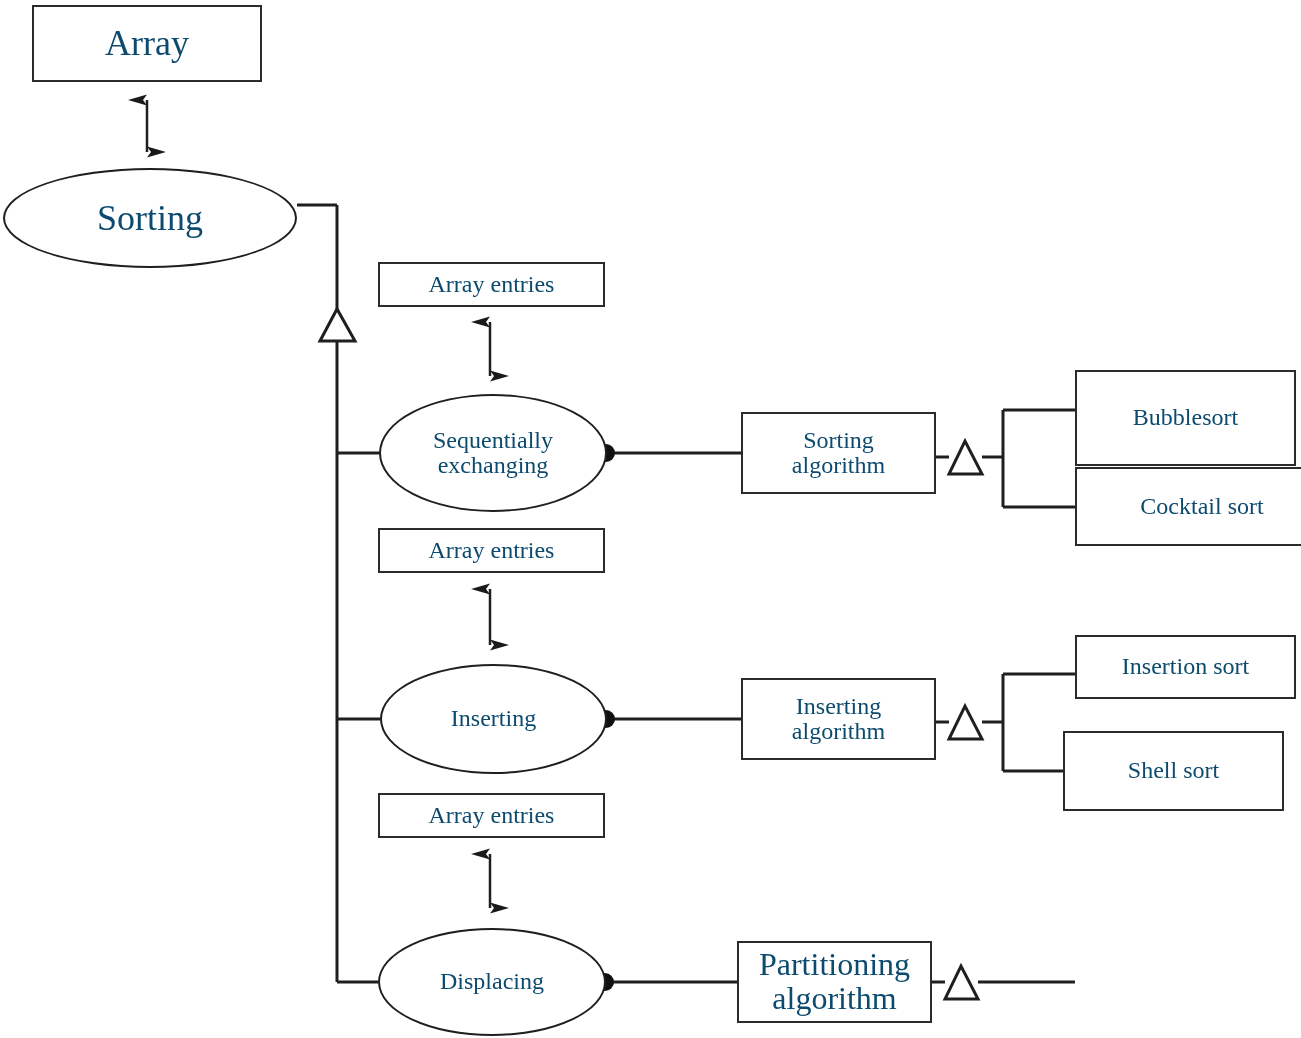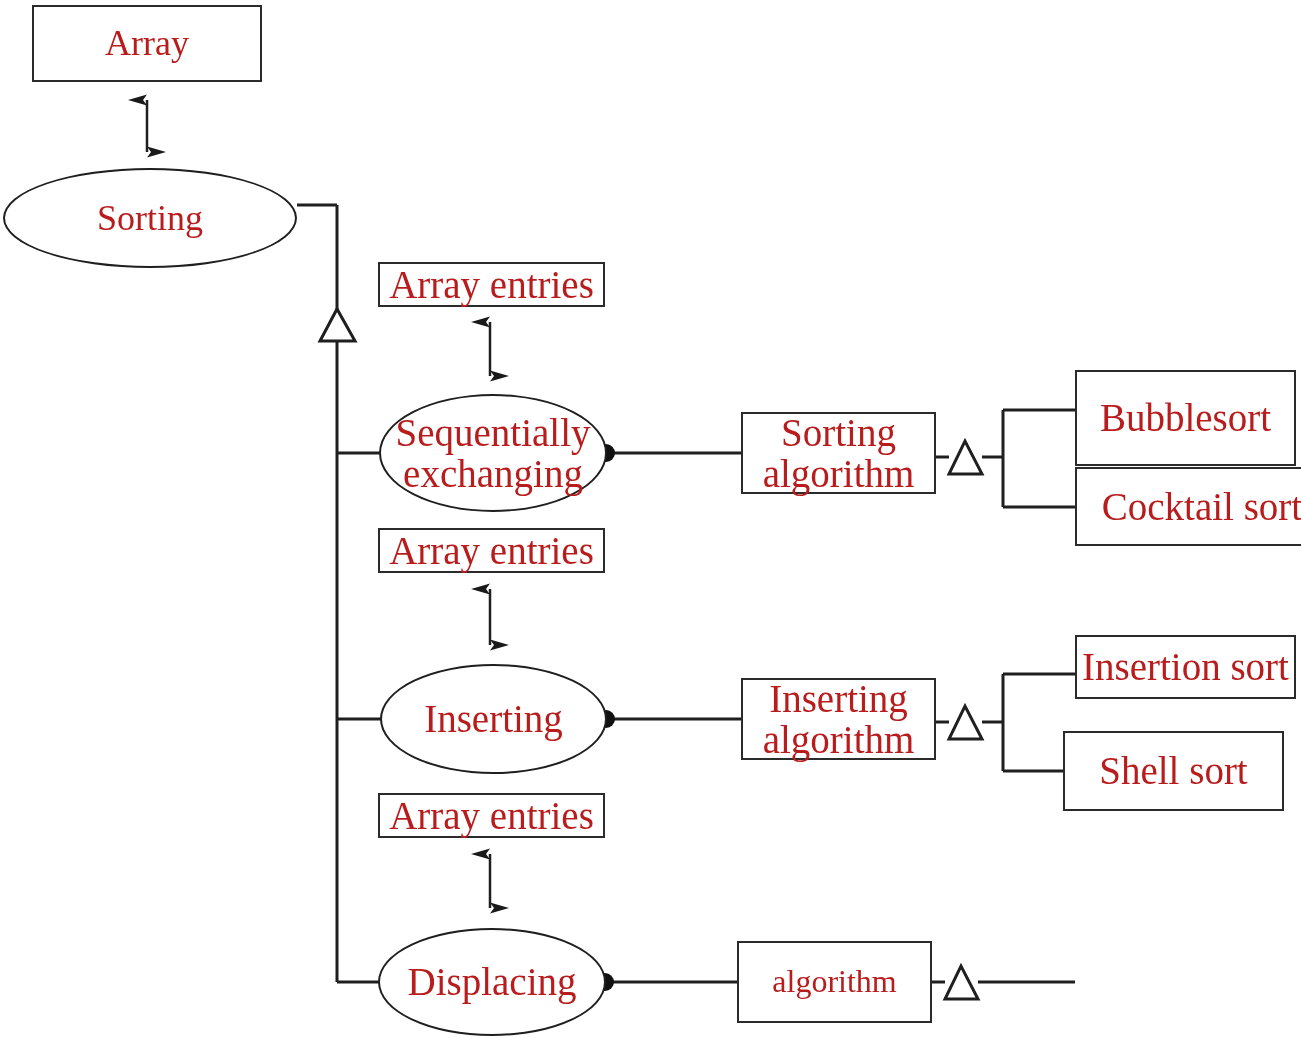--- a/index.html
+++ b/index.html
@@ -23,34 +23,34 @@
     width: 1301px;
     height: 1038px;
   }
   .node {
     position: absolute;
     box-sizing: border-box;
     display: flex;
     align-items: center;
     justify-content: center;
     text-align: center;
-    color: #b91c1c;
+    color: #0c4a6e;
     line-height: 1.06;
   }
   .box {
     border: 2.5px solid #2b2b2b;
     background: #ffffff;
   }
   .ellipse {
     border: 2.5px solid #1f1f1f;
     border-radius: 50%;
     background: #ffffff;
   }
   .t36 { font-size: 36px; }
-  .t33 { font-size: 39px; }
+  .t33 { font-size: 24px; }
   .t32 { font-size: 32px; }
   .label-2line {
     display: block;
     width: 100%;
   }
   .label-2line span {
     display: block;
   }
 </style>
 </head>
@@ -180,18 +180,19 @@
   <div class="node box t33" style="left:378px; top:793px; width:227px; height:45px;">
     <span>Array entries</span>
   </div>
 
   <div class="node ellipse t33" style="left:378px; top:928px; width:228px; height:108px;">
     <span>Displacing</span>
   </div>
 
   <div class="node box t32" style="left:737px; top:941px; width:195px; height:82px;">
     <span class="label-2line">
+      <span>Partitioning</span>
       <span>algorithm</span>
     </span>
   </div>
 
 
 </div>
 
 </body></html>

